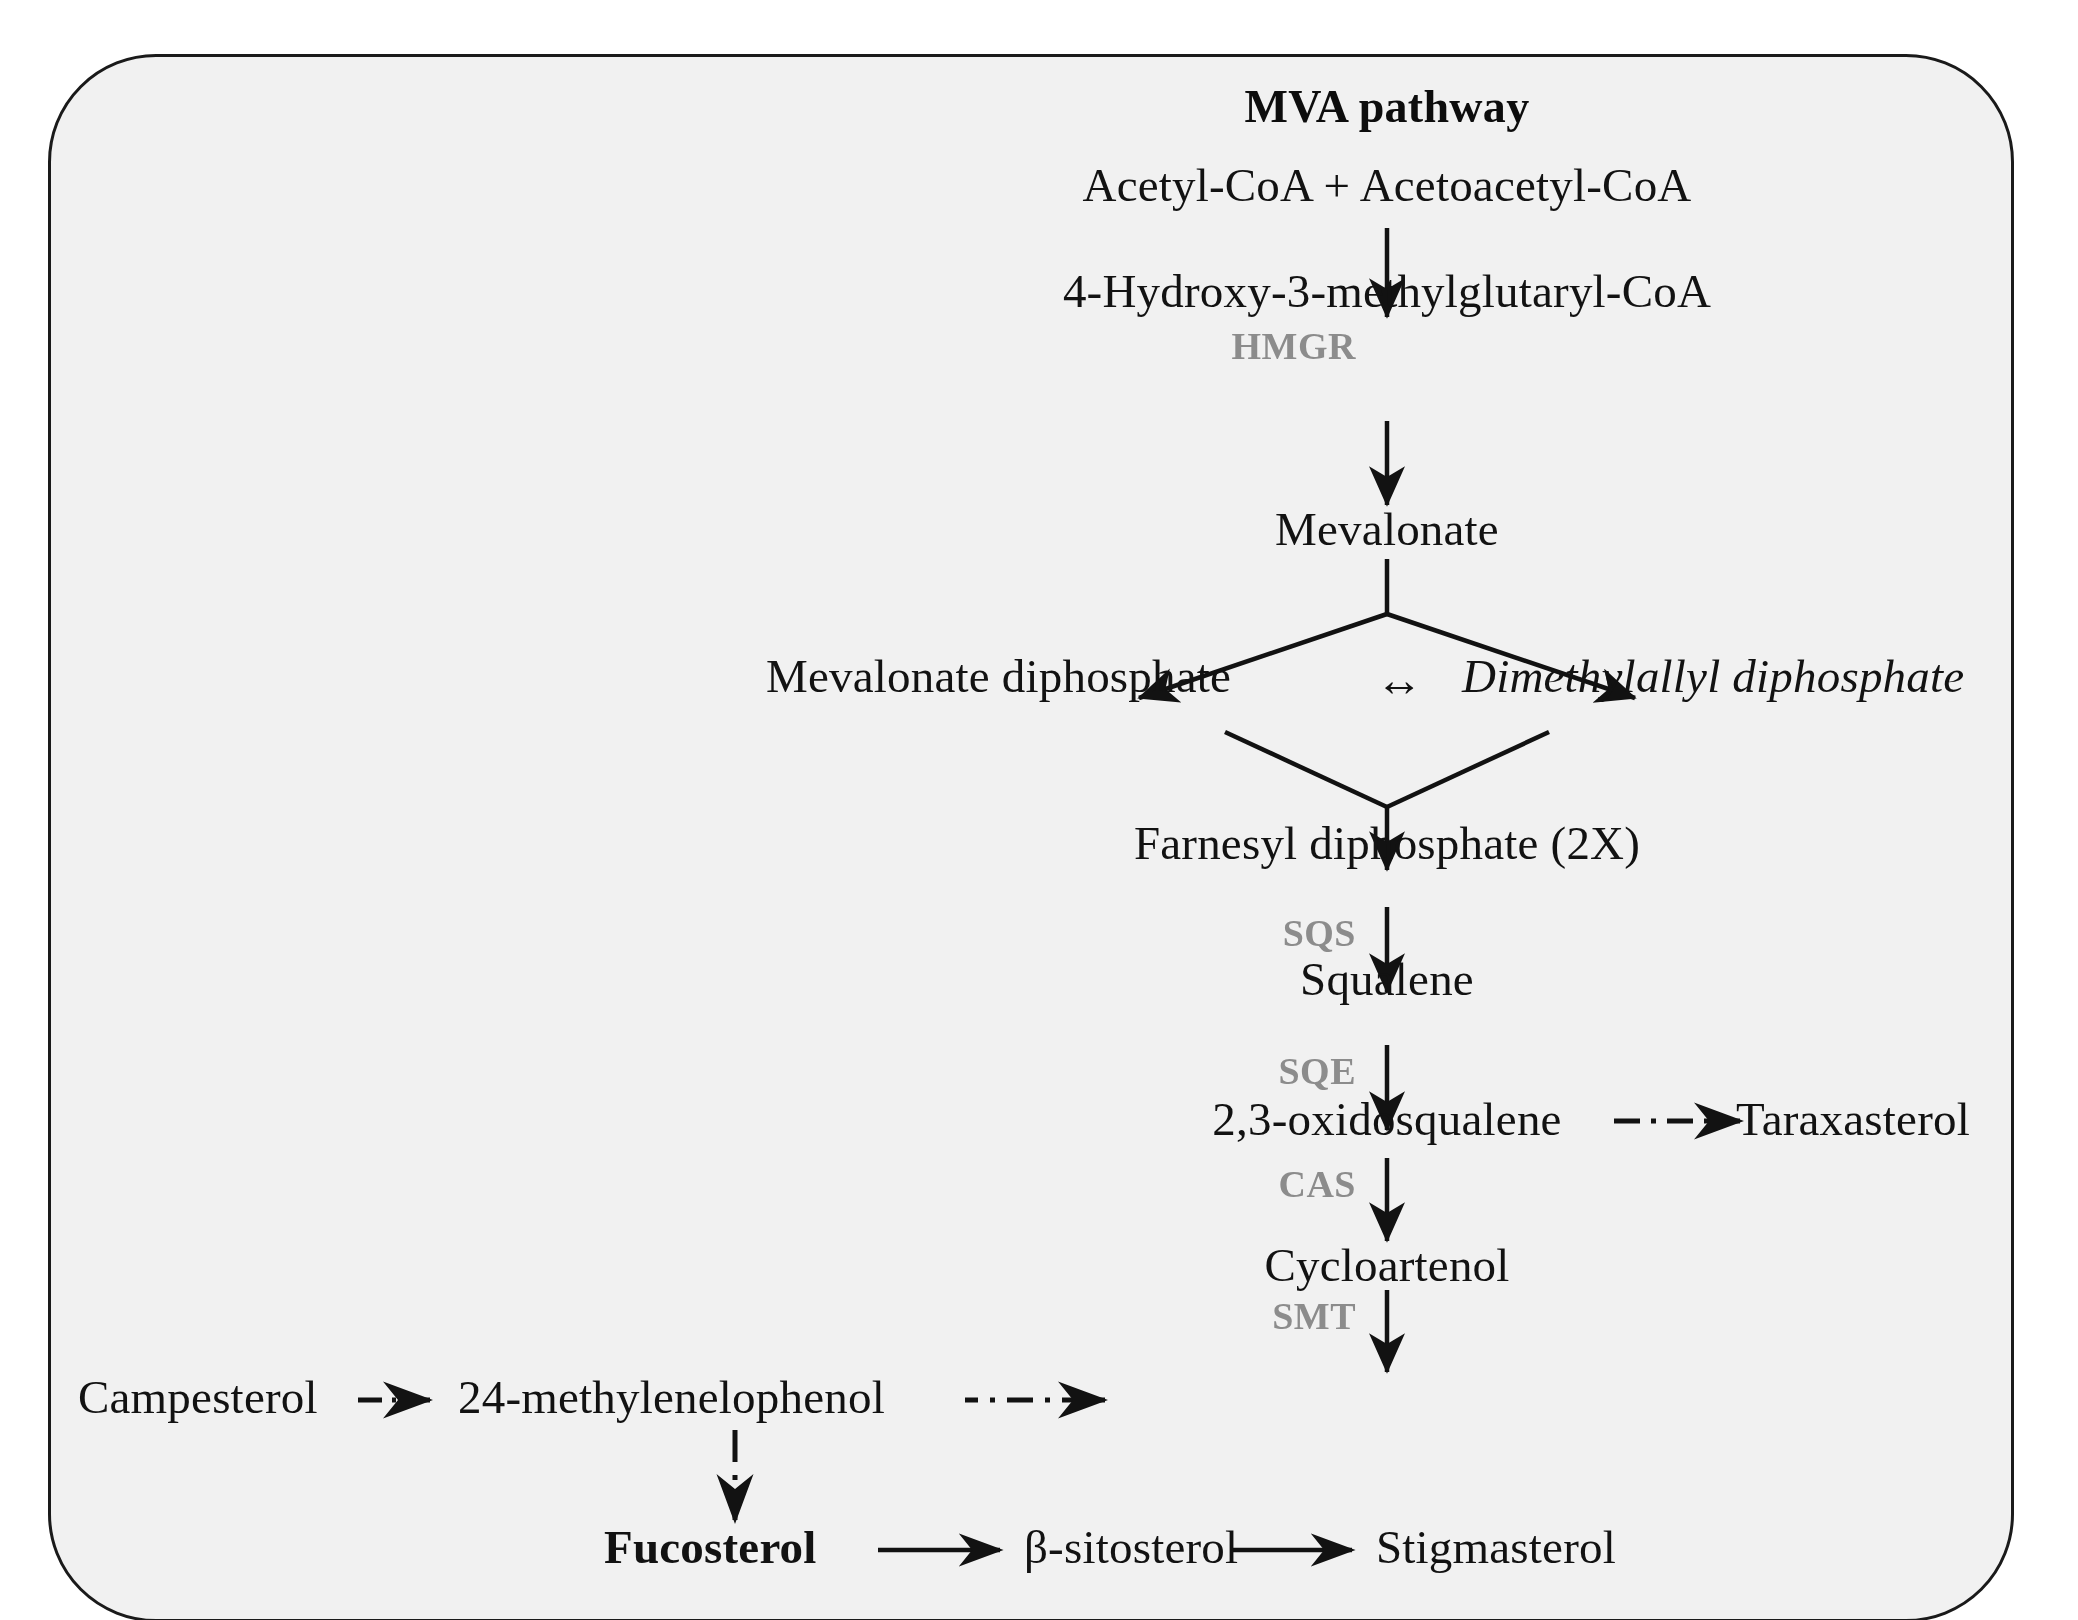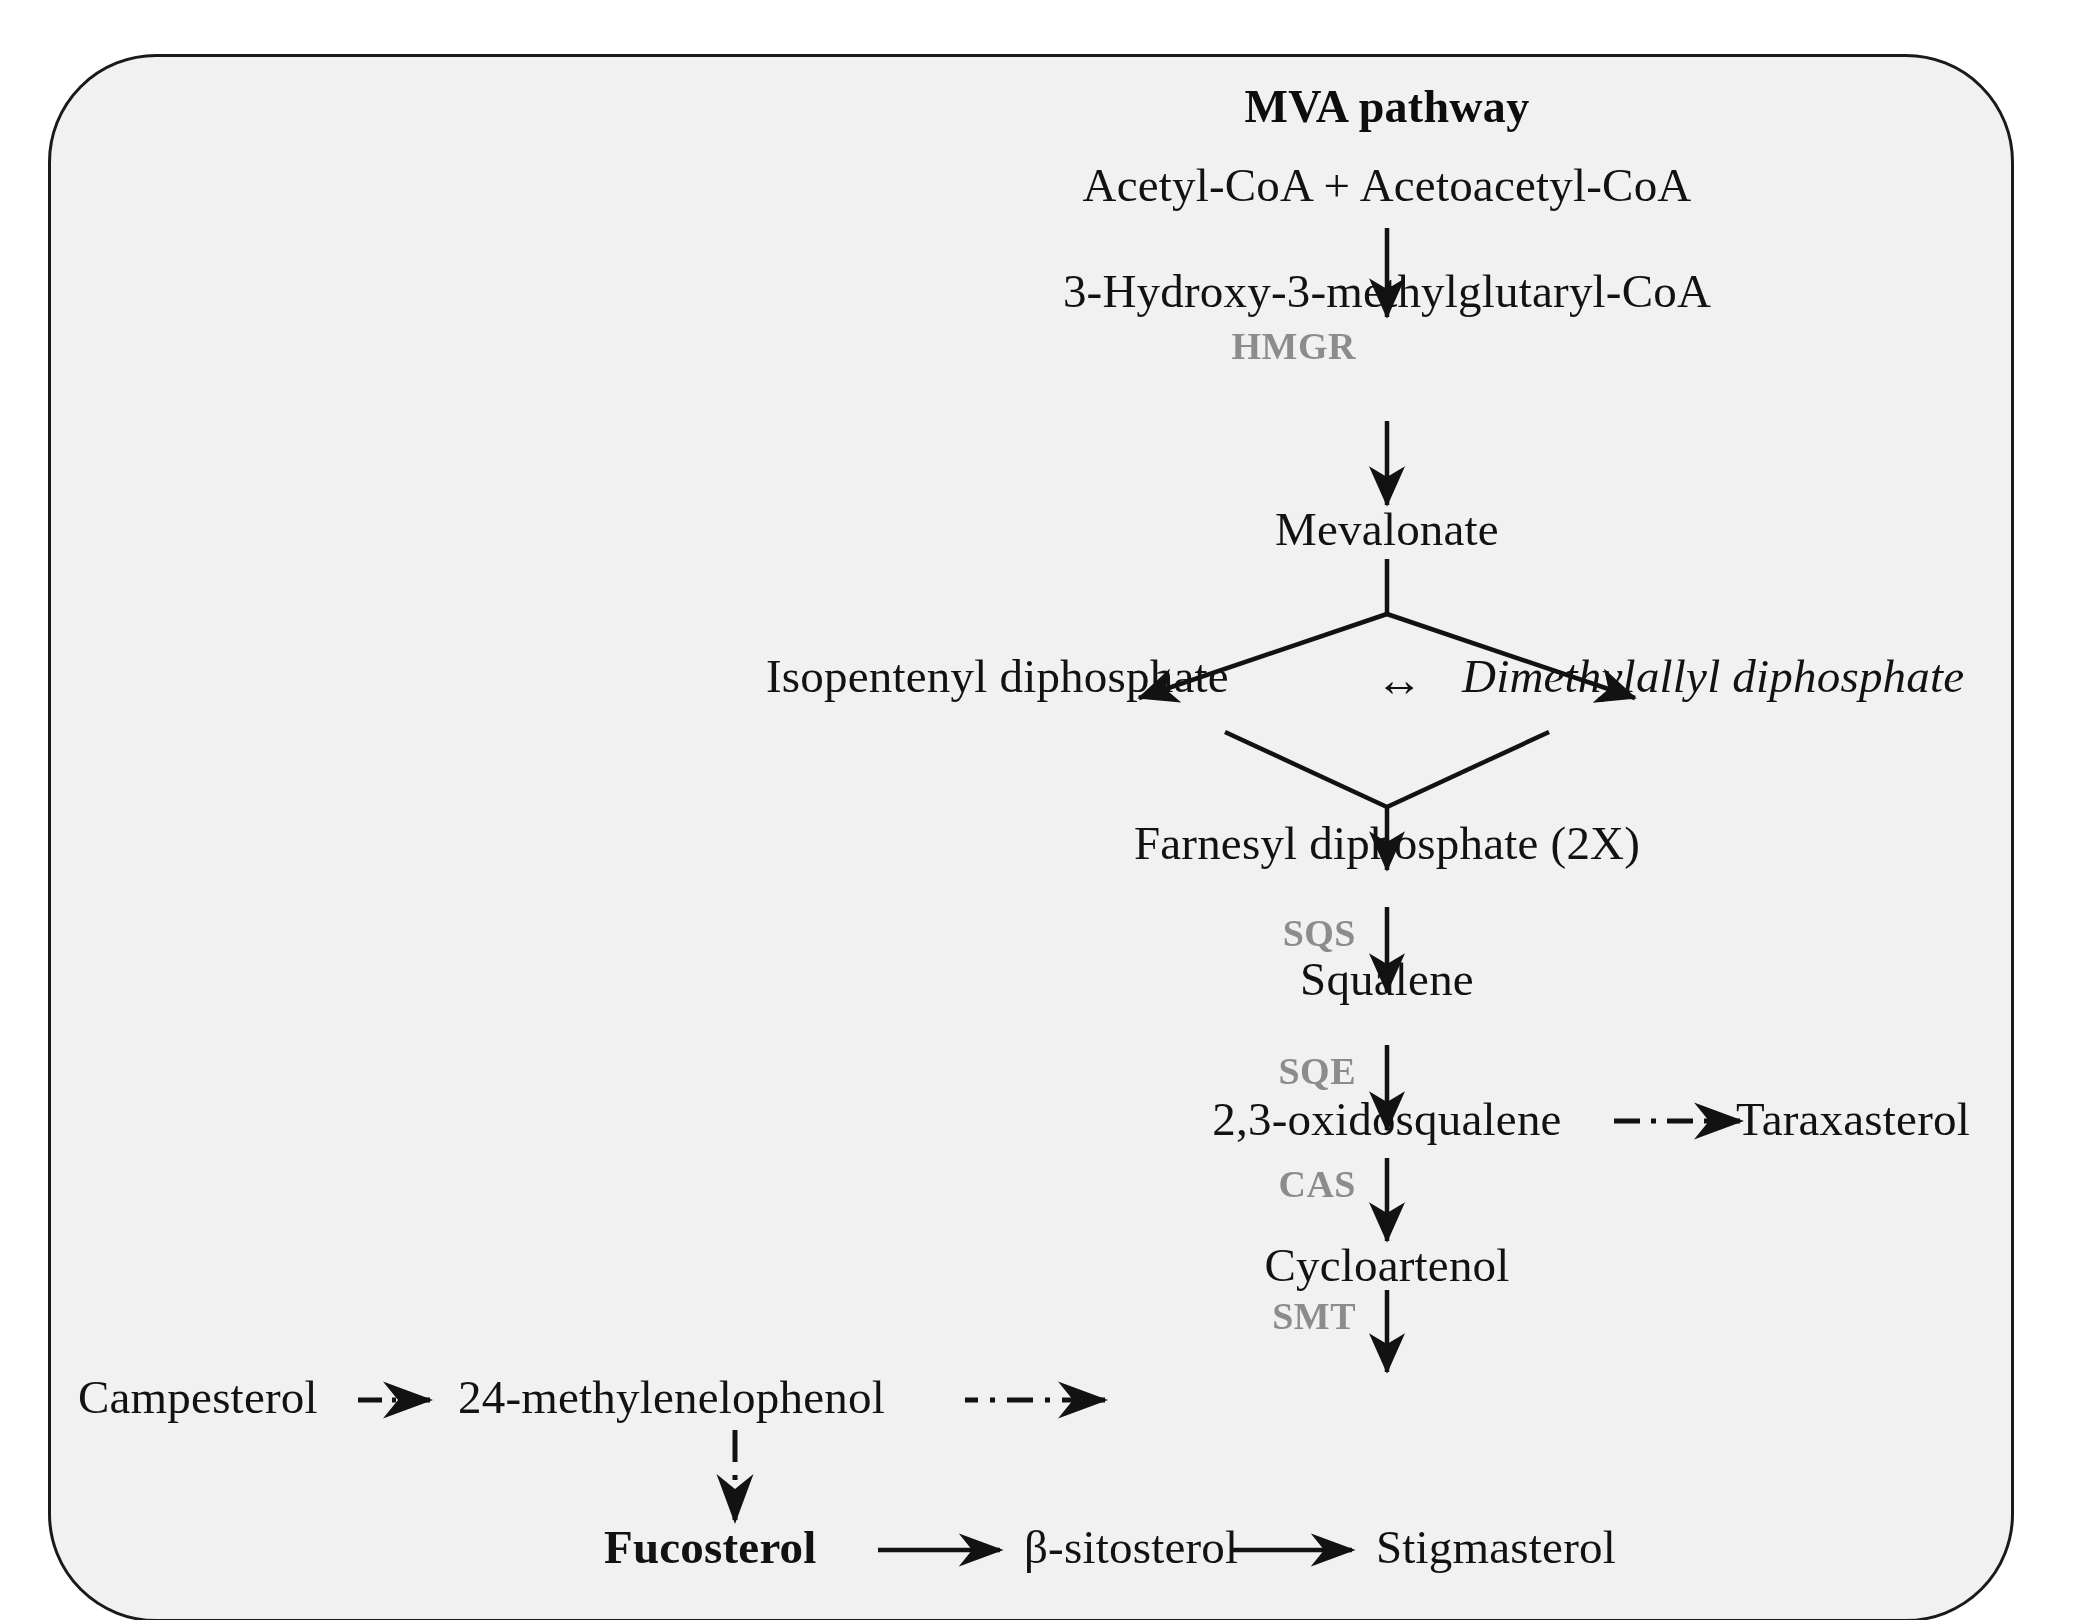--- a/index.html
+++ b/index.html
@@ -141,25 +141,25 @@
 
       <line x1="1230" y1="1518" x2="1352" y2="1518" stroke-width="4.5" marker-end="url(#ah-thin)"></line>
 
     </g>
   </svg>
 
   <div class="title" style="left:1387px; top:48px;">MVA pathway</div>
 
   <div class="node center" style="left:1387px; top:130px;">Acetyl-CoA + Acetoacetyl-CoA</div>
 
-  <div class="node center" style="left:1387px; top:236px;">3-Hydroxy-3-methylglutaryl-CoA</div>
+  <div class="node center" style="left:1387px; top:236px;">4-Hydroxy-3-methylglutaryl-CoA</div>
 
   <div class="node center" style="left:1387px; top:474px;">Mevalonate</div>
 
-  <div class="node" style="left:766px; top:621px;">Isopentenyl diphosphate</div>
+  <div class="node" style="left:766px; top:621px;">Mevalonate diphosphate</div>
 
   <div class="glyph" style="left:1399px; top:621px;">↔</div>
 
   <div class="node" style="left:1462px; top:621px;font-style:italic;">Dimethylallyl diphosphate</div>
 
   <div class="node center" style="left:1387px; top:788px;">Farnesyl diphosphate (2X)</div>
 
   <div class="node center" style="left:1387px; top:924px;">Squalene</div>
 
   <div class="node center" style="left:1387px; top:1064px;">2,3-oxidosqualene</div>

